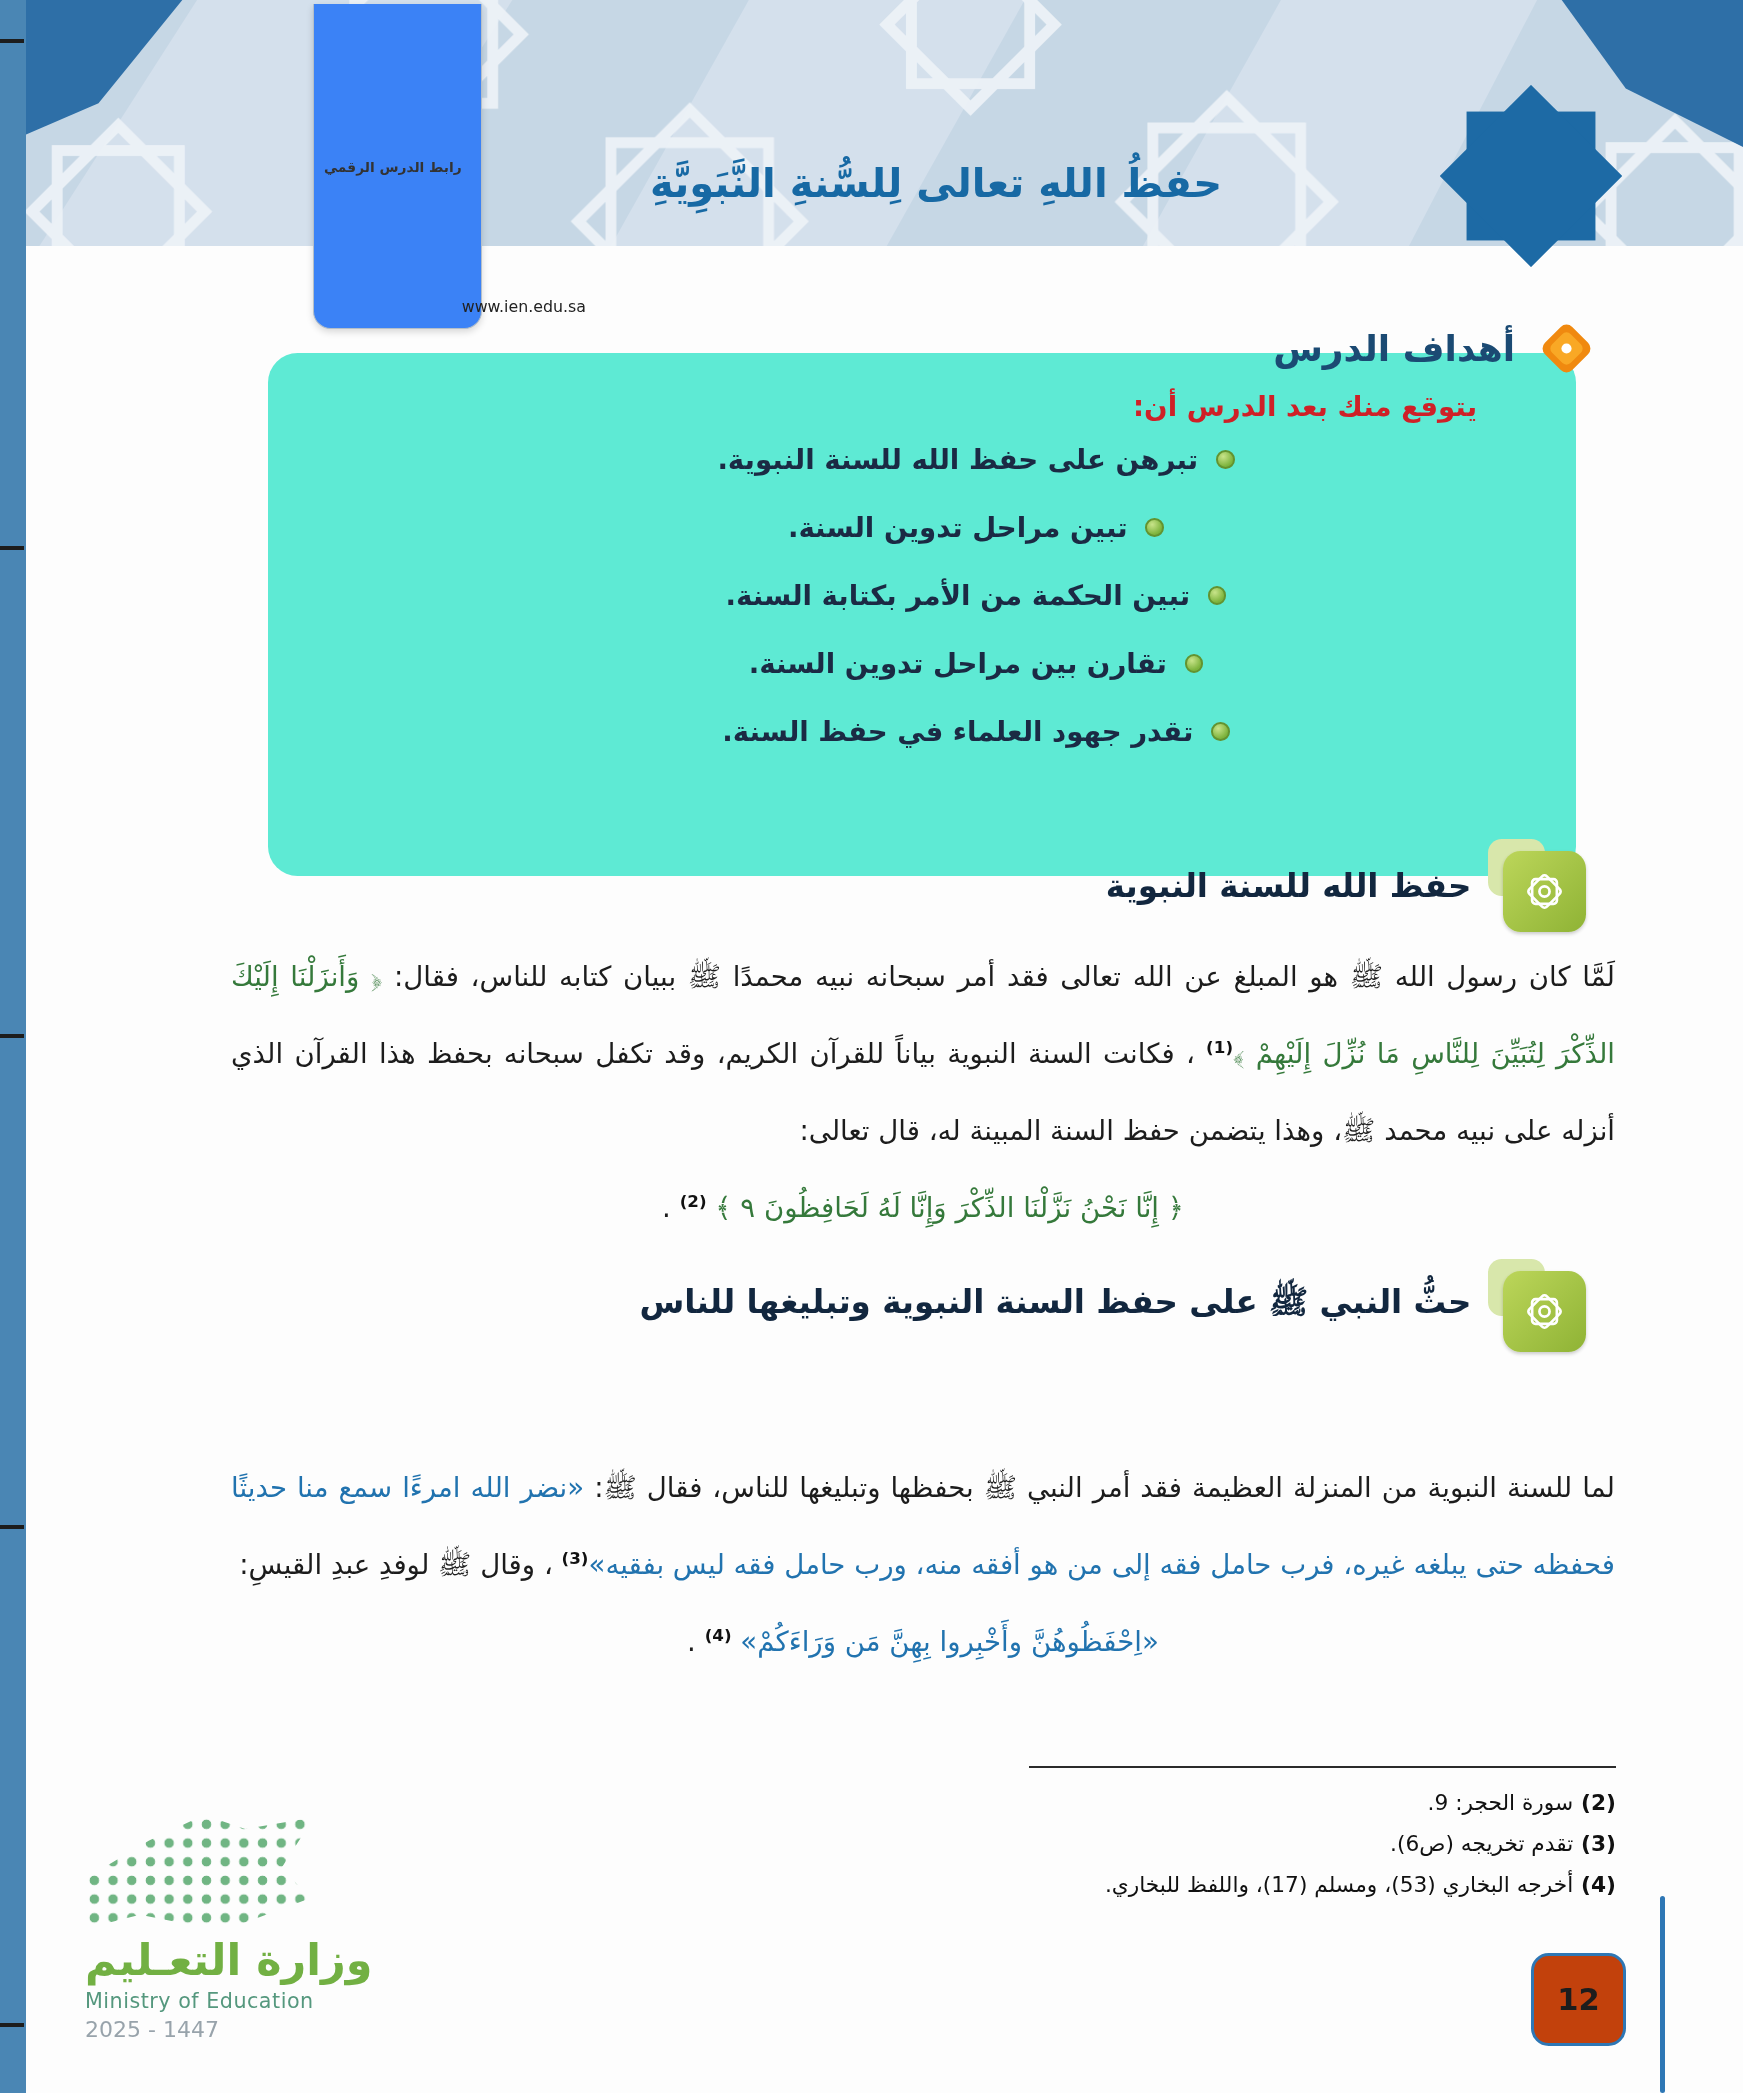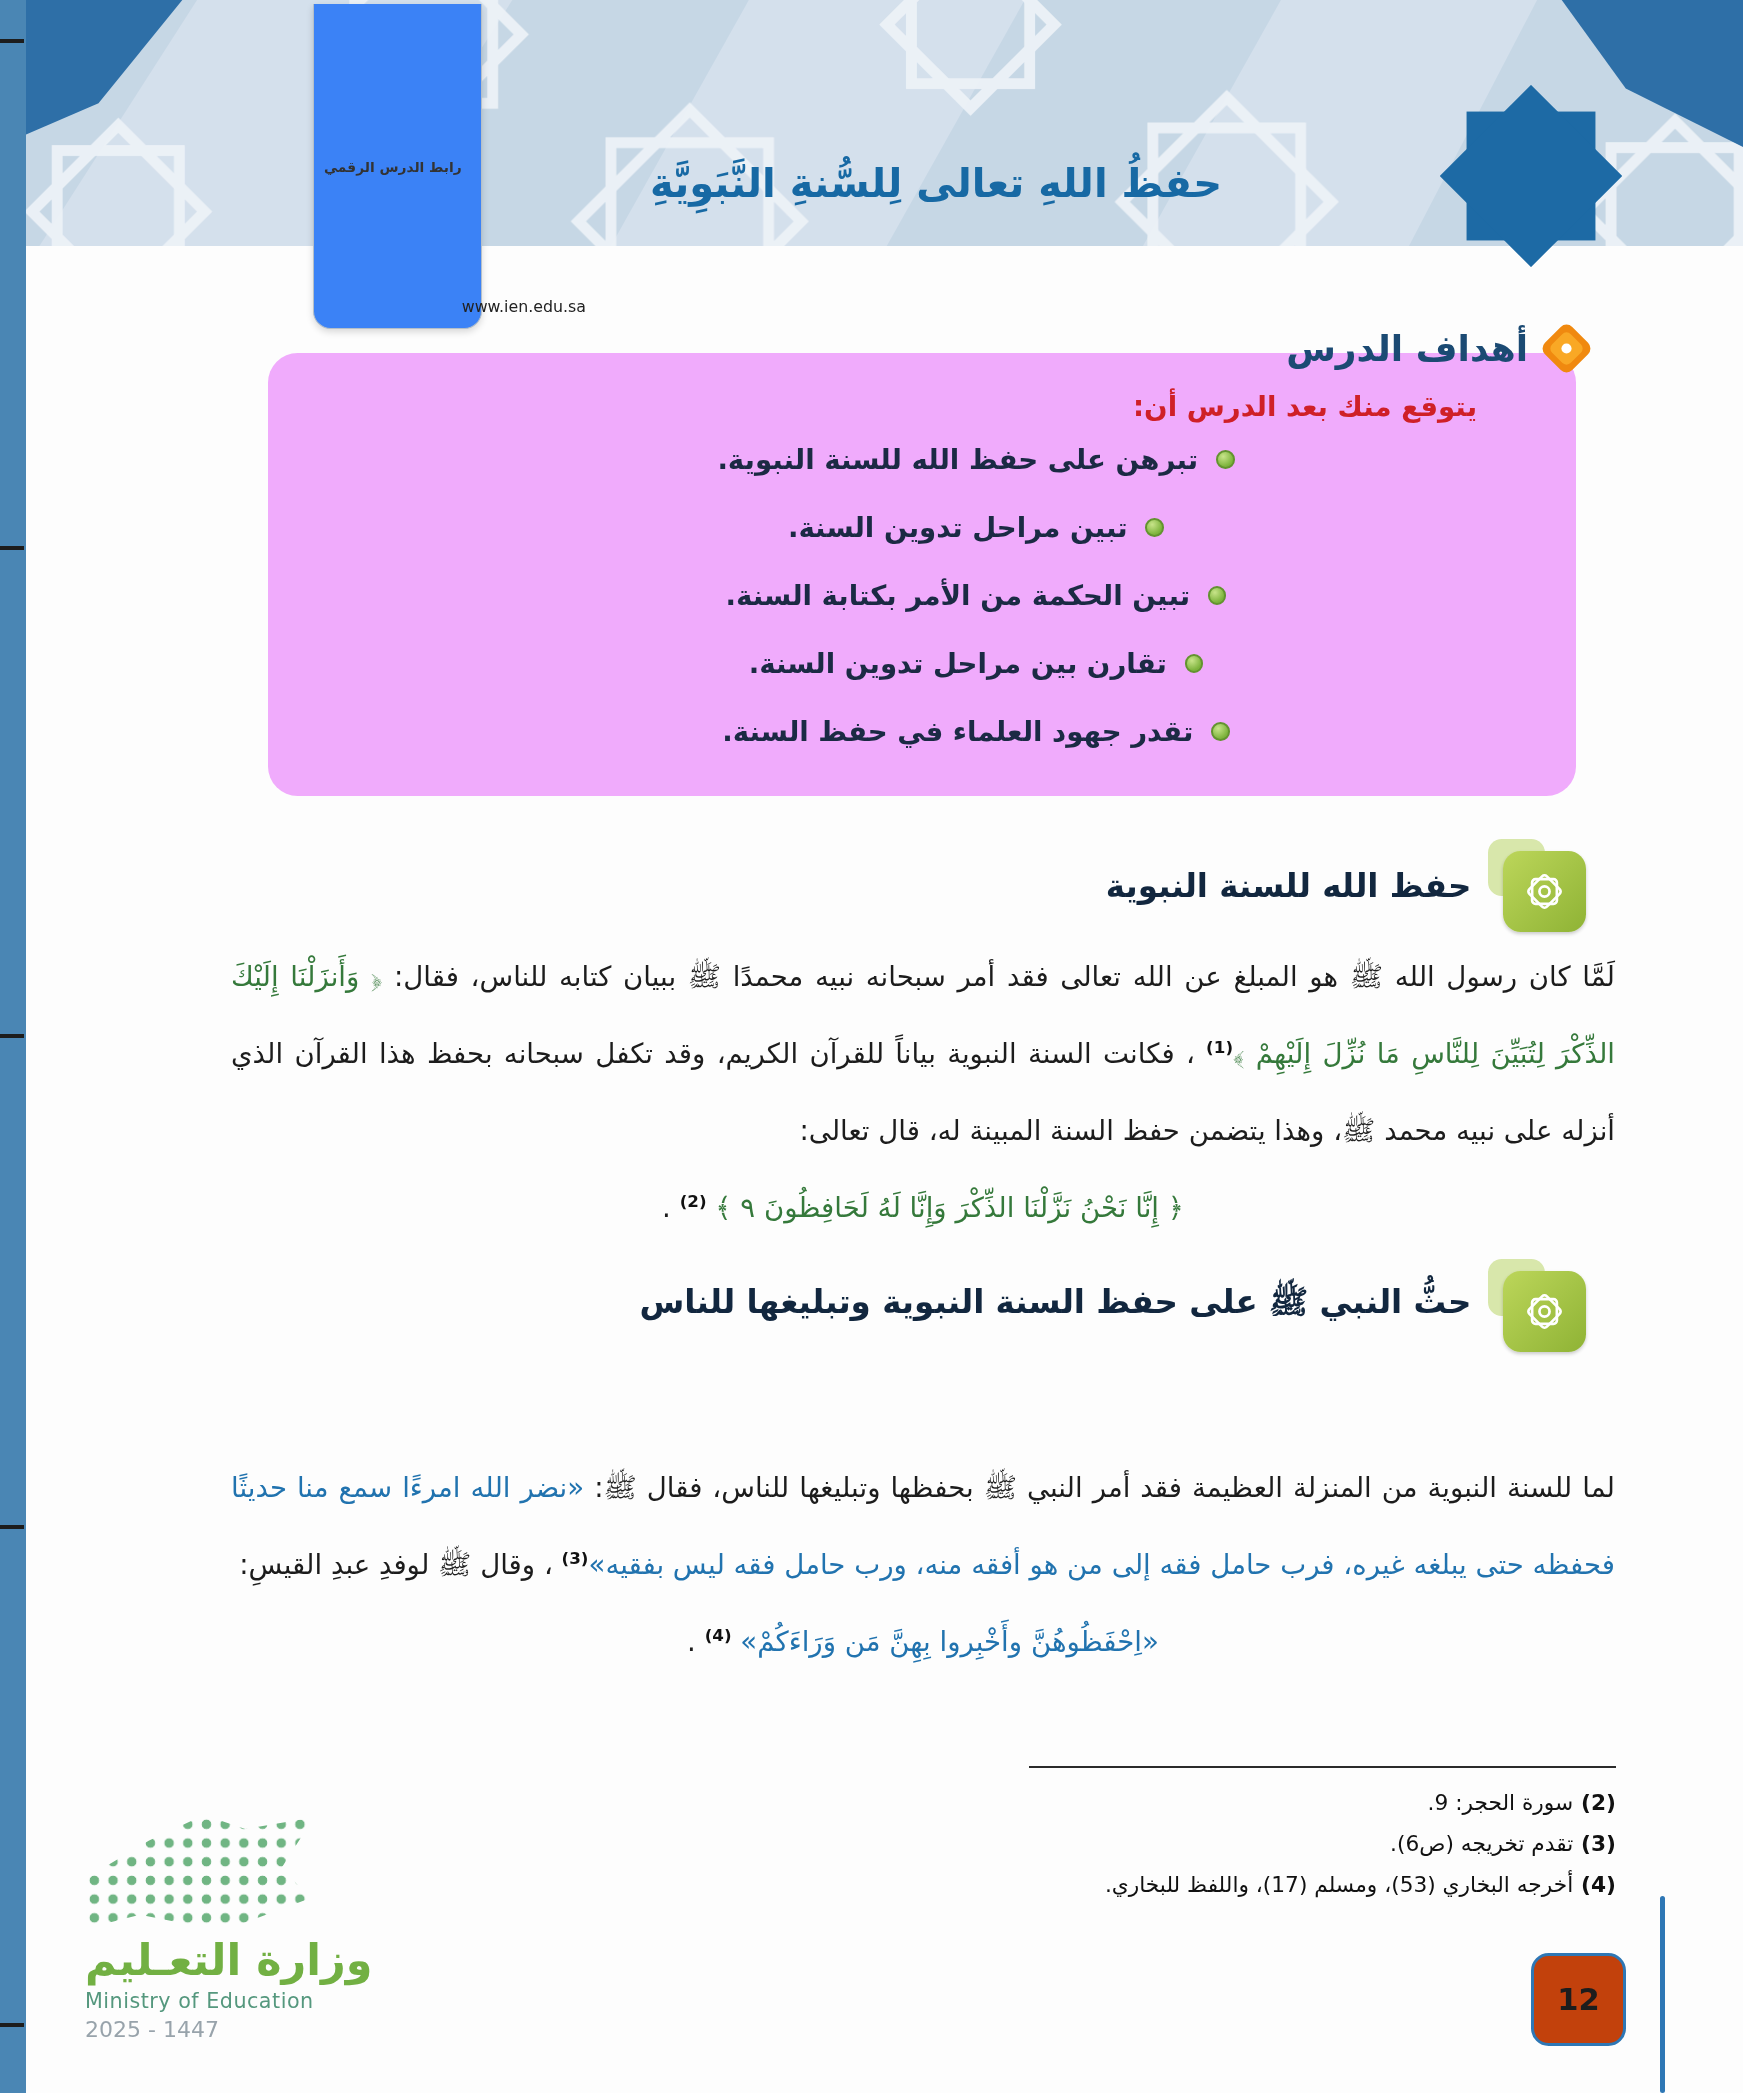--- a/index.html
+++ b/index.html
@@ -21,27 +21,27 @@
   
   .qr-box { position:absolute; left:313px; top:3.9px; width:169px; height:325px; background:#3b82f6;
     border:1px solid #b4bfc9; border-top:none; border-radius:0 0 17.7px 17.7px;
     box-shadow:0 3px 7.9px rgba(0,0,0,.15); z-index:6;
     display:flex; flex-direction:row; align-items:center; padding:13.8px 9.9px 11.8px; }
   .qr-label { font-size:13.8px; font-weight:bold; color:#333; direction:rtl; white-space:nowrap; }
   .qr-divider { width:118px; height:0; border-top:1px solid #999; margin:7.9px 0 11.8px; }
   .qr-url { font-size:15.8px; color:#222; margin-top:auto; }
 
   
-  .obj-tag { position:absolute; top:317px; right:146px; display:flex; align-items:center; gap:7px;
+  .obj-tag { position:absolute; top:317px; right:146px; display:flex; align-items:center; gap:20px;
     direction:rtl; z-index:4; }
   .obj-tag-text { font-size:36px; font-weight:bold; color:#1b4a73; }
 
   
-  .obj-box { position:absolute; left:268px; top:353px; width:1308px; height:443px;
-    background:#f0abfc; border-radius:29.6px; direction:rtl; padding:37px 99px 19.7px 59px; z-index:1; }
+  .obj-box { position:absolute; left:268px; top:353px; width:1308px; height:523px;
+    background:#5eead4; border-radius:29.6px; direction:rtl; padding:37px 99px 19.7px 59px; z-index:1; }
   .obj-intro { color:#cf2027; font-size:27.6px; font-weight:bold; text-align:right; }
   .obj-list { margin-top:19.7px; padding-left:148px; }
   .obj-row { text-align:center; height:68px; }
   .obj-item { display:inline-flex; align-items:center; gap:17.7px; direction:rtl;font-weight:bold; }
   .bullet { width:18.7px; height:18.7px; border-radius:50%;
     background:radial-gradient(circle at 35% 30%, #c8e48a, #7db33c 70%);
     border:2px solid #639330; flex:0 0 auto; }
   .obj-text { font-size:27.6px; color:#1b2a44; }
 
   

